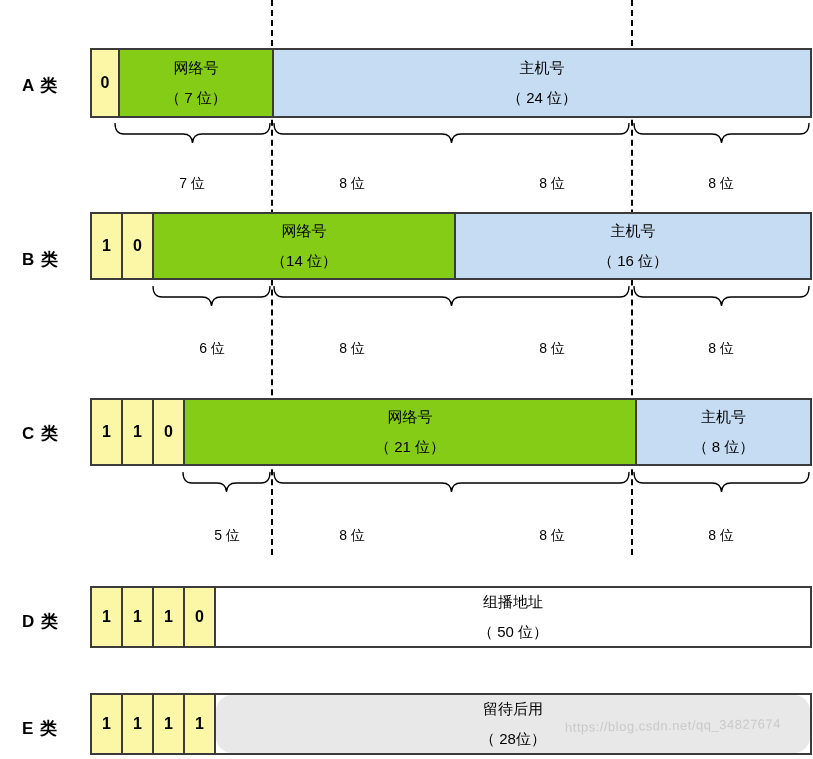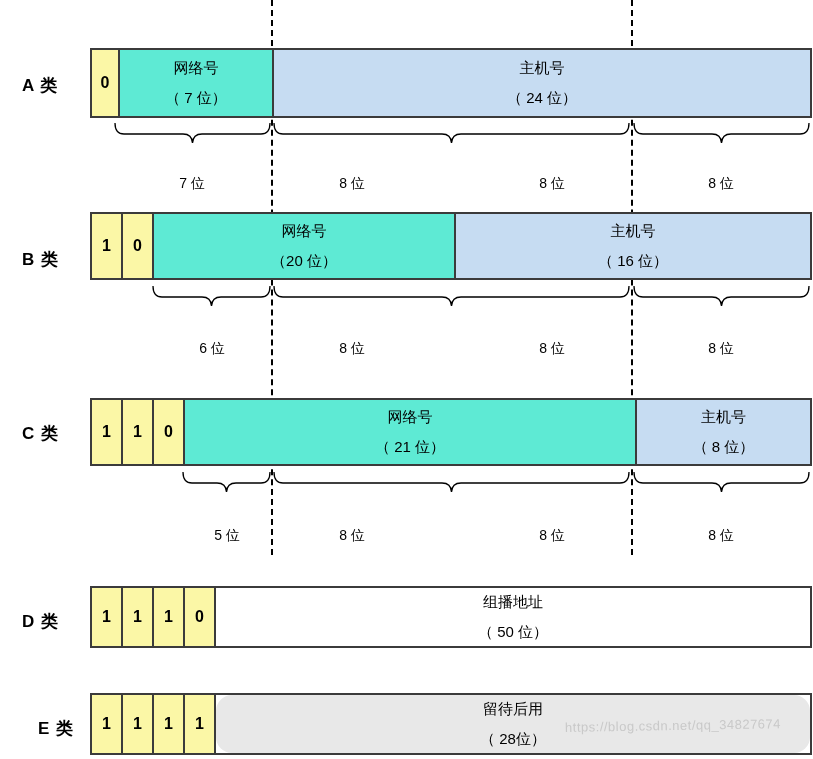--- a/index.html
+++ b/index.html
@@ -52,21 +52,21 @@
     line-height: 1.35;
     white-space: nowrap;
     border-right: 2px solid #3b3b3b;
   }
   .cell:last-child { border-right: none; }
   .cell.bit {
     background: #fbf7a6;
     font-weight: bold;
     font-size: 16px;
   }
-  .cell.net   { background: #5eead4; text-align: right; }
+  .cell.net   { background: #84cc16; text-align: right; }
   .cell.host  { background: #c6dcf2; }
   .cell.plain { background: #ffffff; }
   .cell.gray  { background: #e8e8e8; }
   .cell .l1 { display:block; }
   .cell .l2 { display:block;margin-top:9px; }
 
   
   .brace {
     position: absolute;
     height: 22px;
@@ -135,21 +135,21 @@
 
   <div class="bar" style="left:90px; top:212px; width:722px; height:68px;">
     <div class="cell bit" style="width:31px;">
       <span class="l1">1</span>
     </div>
     <div class="cell bit" style="width:31px;">
       <span class="l1">0</span>
     </div>
     <div class="cell net" style="width:302px;">
       <span class="l1">网络号</span>
-      <span class="l2">（20 位）</span>
+      <span class="l2">（14 位）</span>
     </div>
     <div class="cell host" style="flex:1;">
       <span class="l1">主机号</span>
       <span class="l2">（ 16 位）</span>
     </div>
   </div>
 
   <div class="brace" style="left:152px; top:285px; width:119px;">
     <svg width="119" height="22" viewBox="0 0 119 22">
         <path d="M1 1 Q1 12 10 12 L50 12 Q59 12 59.5 21 Q60 12 69 12 L109 12 Q118 12 118 1" fill="none" stroke="#000" stroke-width="1.3"></path>
@@ -226,21 +226,21 @@
     </div>
     <div class="cell bit" style="width:31px;">
       <span class="l1">0</span>
     </div>
     <div class="cell plain" style="flex:1;">
       <span class="l1">组播地址</span>
       <span class="l2">（ 50 位）</span>
     </div>
   </div>
 
-  <div class="row-label" style="left:22px; top:717px;margin-left:16px;">E 类</div>
+  <div class="row-label" style="left:22px; top:717px;">E 类</div>
 
   <div class="bar" style="left:90px; top:693px; width:722px; height:62px;">
     <div class="cell bit" style="width:31px;">
       <span class="l1">1</span>
     </div>
     <div class="cell bit" style="width:31px;">
       <span class="l1">1</span>
     </div>
     <div class="cell bit" style="width:31px;">
       <span class="l1">1</span>

